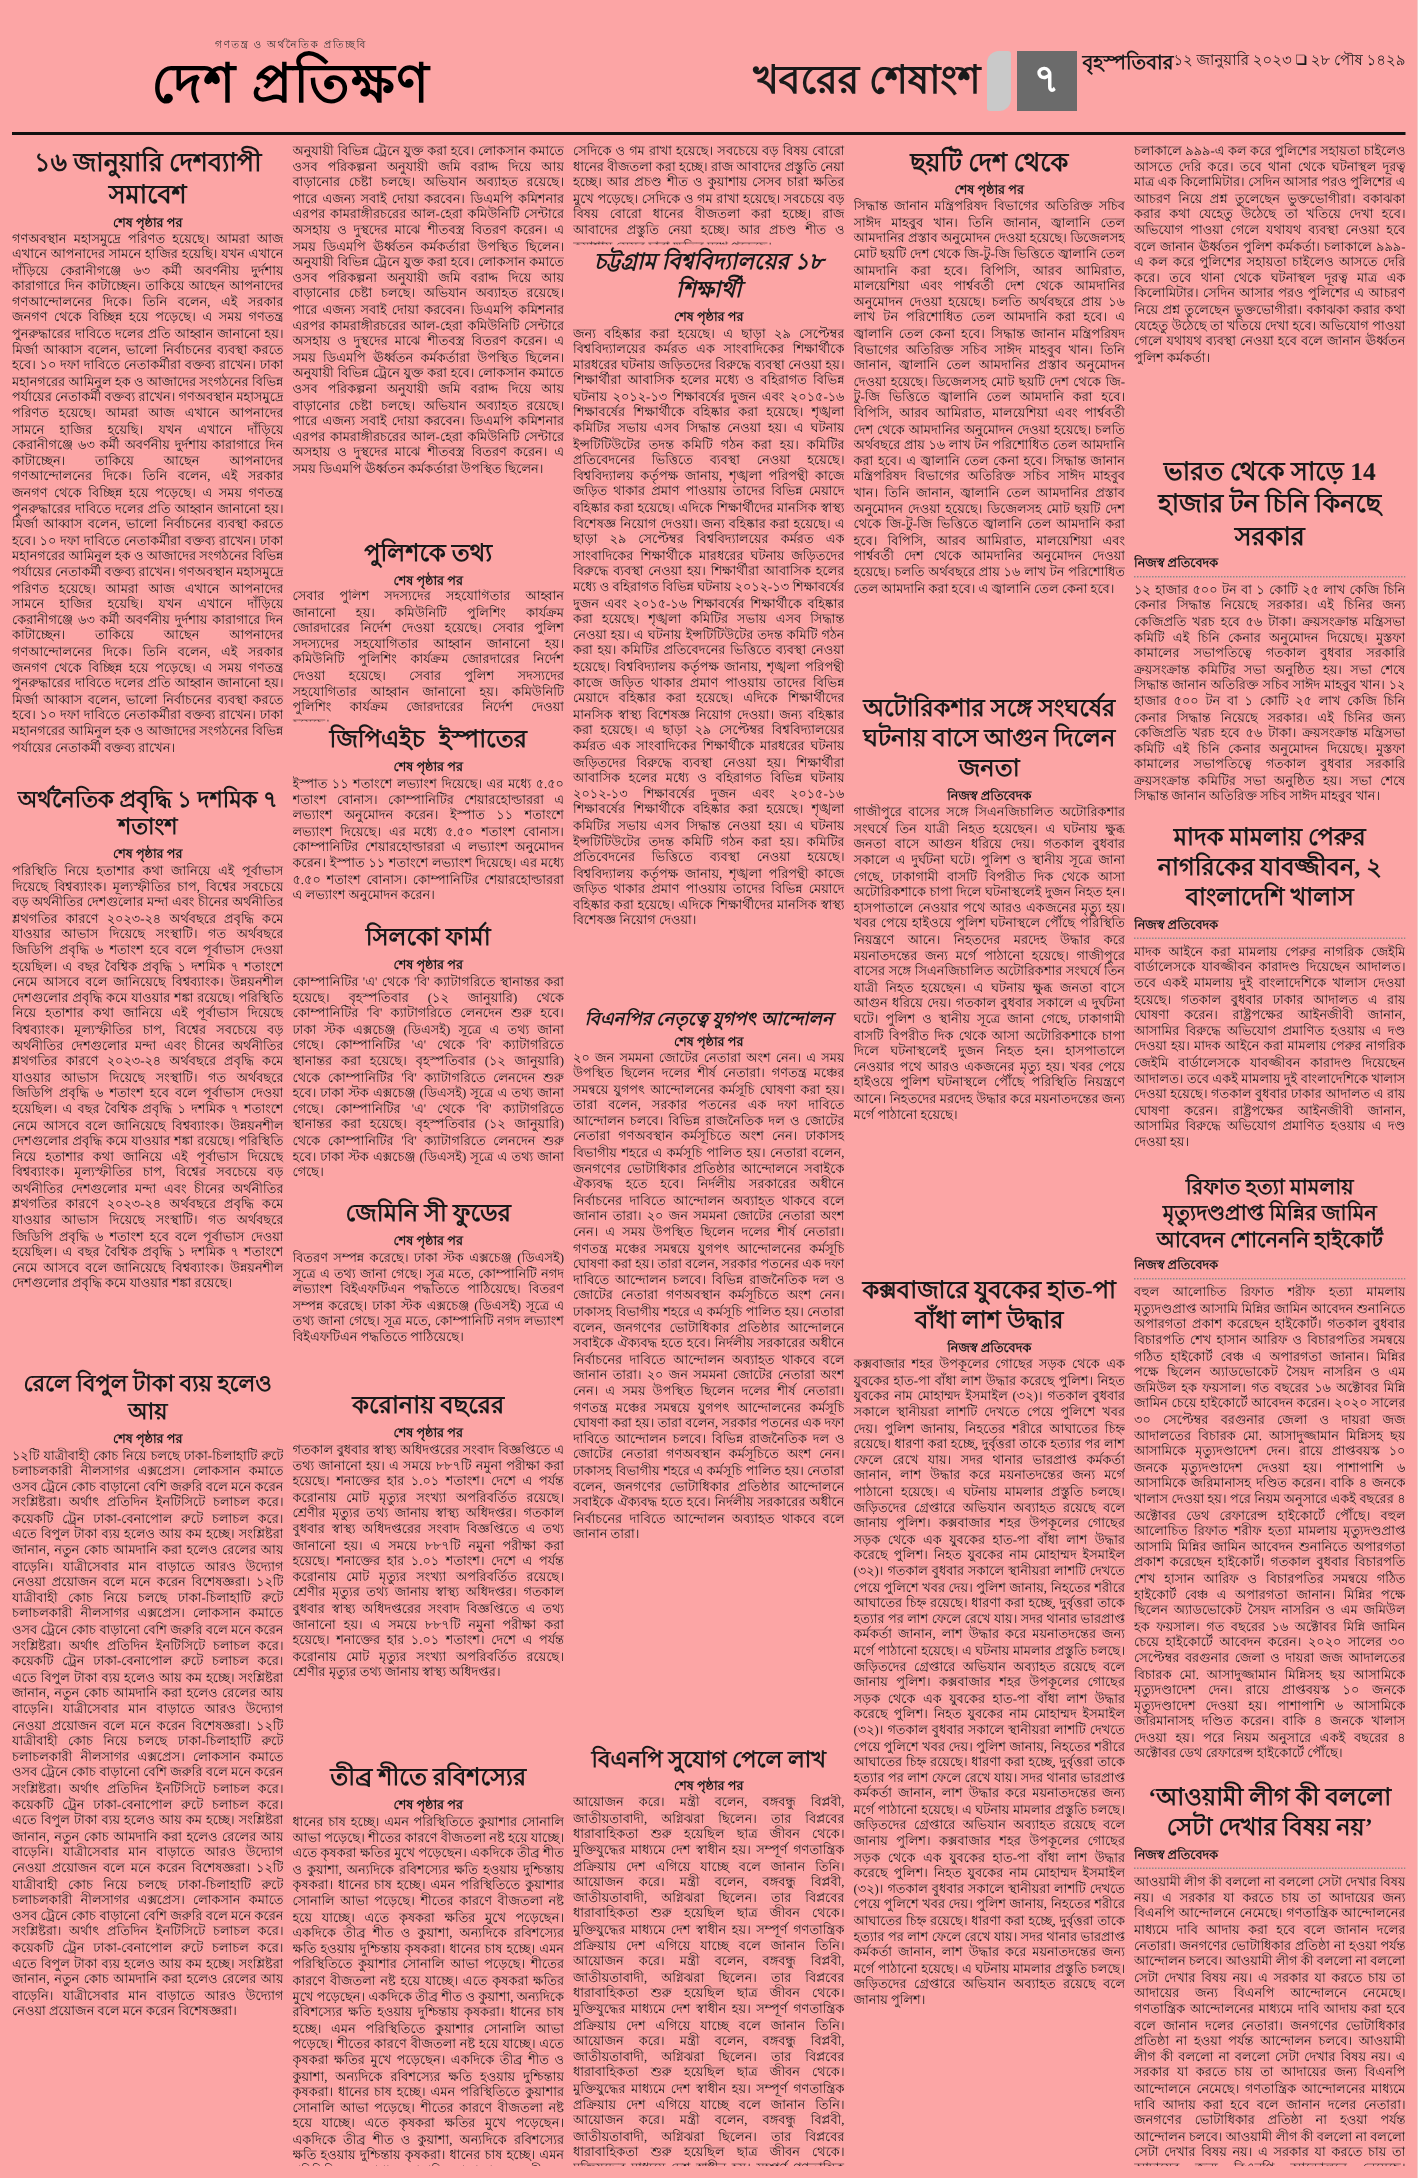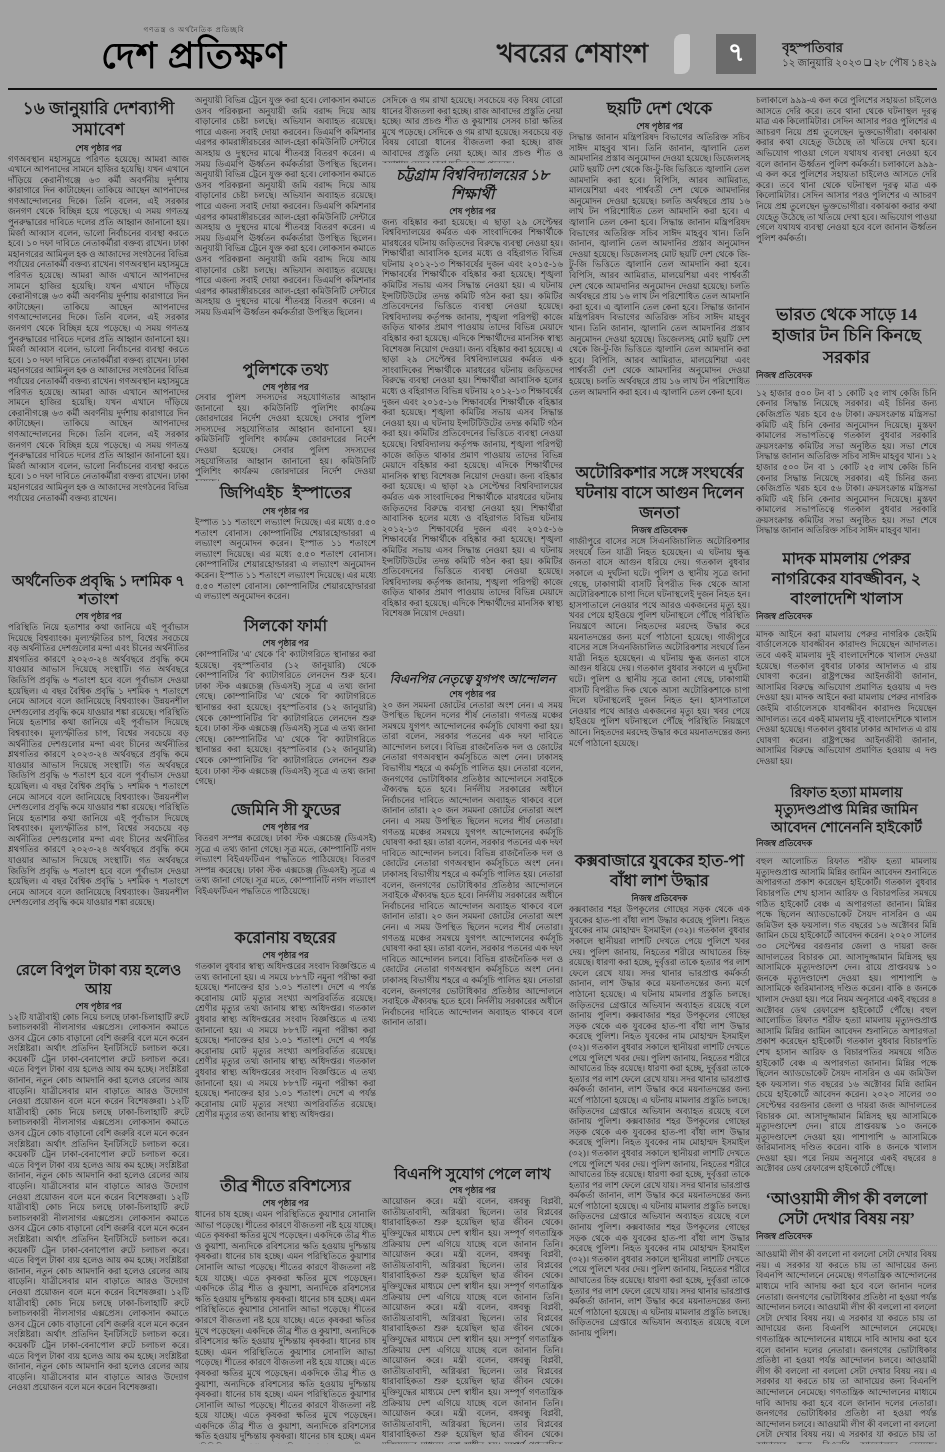--- a/index.html
+++ b/index.html
@@ -1,32 +1,32 @@
 <!DOCTYPE html>
 <html lang="bn"><head>
 <meta charset="utf-8">
 <style>
   html,body{margin:0;padding:0;background:#e8e8e4;}
   #page{
-    position:relative;width:945px;height:1452px;background:#a3a3a3;
+    position:relative;width:945px;height:1452px;background:#fca5a5;
     font-family:"Liberation Serif","DejaVu Serif",serif;color:#1a1a1a;
     overflow:hidden;margin:0 auto;box-sizing:border-box;
   }
   
   #header{position:absolute;left:8px;right:8px;top:24px;height:62px;}
   #masthead{position:absolute;left:16px;top:0;width:340px;text-align:center;}
   #masthead .tagline{font-size:7px;letter-spacing:1px;color:#333;}
   #masthead .title{font-size:36px;font-weight:bold;line-height:40px;letter-spacing:1px;color:#000;}
-  #header-right{position:absolute;right:0;top:10px;display:flex;align-items:flex-start;gap:26px;}
+  #header-right{position:absolute;right:0;top:10px;display:flex;align-items:flex-start;gap:4px;text-align:center;}
   .section-title{font-size:26px;font-weight:bold;line-height:40px;white-space:nowrap;}
   .ornament{width:16px;height:40px;background:#c9c9c9;border-radius:8px 2px 8px 2px;
     display:flex;align-items:center;justify-content:center;color:#fff;font-size:10px;}
   .page-box{width:40px;height:40px;background:#6b6b6b;color:#fff;font-size:26px;font-weight:bold;
     display:flex;align-items:center;justify-content:center;}
-  .dateblock{display:flex;flex-direction:column;justify-content:center;height:40px;}
+  .dateblock{display:flex;justify-content:center;height:40px;}
   .dateblock .day{font-size:13px;font-weight:bold;line-height:16px;}
   .dateblock .date{font-size:10px;line-height:13px;}
   #header-rule{position:absolute;left:8px;right:8px;top:88px;height:2px;background:#111;}
   
   #cols{position:absolute;left:8px;right:8px;top:95px;bottom:8px;display:flex;gap:6px;}
   .col{flex:1 1 0;display:flex;flex-direction:column;overflow:hidden;min-width:0;}
   .blk-headline{font-weight:bold;text-align:center;line-height:1.25;padding:3px 0 1px 0;flex:0 0 auto;}
   .blk-byline{font-size:8.5px;font-weight:bold;text-align:center;line-height:12px;flex:0 0 auto;}
   .blk-byline.left{text-align:left;}
   .blk-rule{border-top:1px dotted #8a8a8a;margin:3px 0 3px 0;flex:0 0 auto;}
@@ -56,21 +56,21 @@
       </div>
     </div>
   </div>
   <div id="header-rule"></div>
 
   <div id="cols">
       <div class="col">
         <div class="blk-headline" style="font-size: 17px;">১৬ জানুয়ারি দেশব্যাপী সমাবেশ</div>
         <div class="blk-byline">শেষ পৃষ্ঠার পর</div>
         <div class="blk-body" style="height: 368px;">গণঅবস্থান মহাসমুদ্রে পরিণত হয়েছে। আমরা আজ এখানে আপনাদের সামনে হাজির হয়েছি। যখন এখানে দাঁড়িয়ে কেরানীগঞ্জে ৬৩ কর্মী অবর্ণনীয় দুর্দশায় কারাগারে দিন কাটাচ্ছেন। তাকিয়ে আছেন আপনাদের গণআন্দোলনের দিকে। তিনি বলেন, এই সরকার জনগণ থেকে বিচ্ছিন্ন হয়ে পড়েছে। এ সময় গণতন্ত্র পুনরুদ্ধারের দাবিতে দলের প্রতি আহ্বান জানানো হয়। মির্জা আব্বাস বলেন, ভালো নির্বাচনের ব্যবস্থা করতে হবে। ১০ দফা দাবিতে নেতাকর্মীরা বক্তব্য রাখেন। ঢাকা মহানগরের আমিনুল হক ও আজাদের সংগঠনের বিভিন্ন পর্যায়ের নেতাকর্মী বক্তব্য রাখেন। গণঅবস্থান মহাসমুদ্রে পরিণত হয়েছে। আমরা আজ এখানে আপনাদের সামনে হাজির হয়েছি। যখন এখানে দাঁড়িয়ে কেরানীগঞ্জে ৬৩ কর্মী অবর্ণনীয় দুর্দশায় কারাগারে দিন কাটাচ্ছেন। তাকিয়ে আছেন আপনাদের গণআন্দোলনের দিকে। তিনি বলেন, এই সরকার জনগণ থেকে বিচ্ছিন্ন হয়ে পড়েছে। এ সময় গণতন্ত্র পুনরুদ্ধারের দাবিতে দলের প্রতি আহ্বান জানানো হয়। মির্জা আব্বাস বলেন, ভালো নির্বাচনের ব্যবস্থা করতে হবে। ১০ দফা দাবিতে নেতাকর্মীরা বক্তব্য রাখেন। ঢাকা মহানগরের আমিনুল হক ও আজাদের সংগঠনের বিভিন্ন পর্যায়ের নেতাকর্মী বক্তব্য রাখেন। গণঅবস্থান মহাসমুদ্রে পরিণত হয়েছে। আমরা আজ এখানে আপনাদের সামনে হাজির হয়েছি। যখন এখানে দাঁড়িয়ে কেরানীগঞ্জে ৬৩ কর্মী অবর্ণনীয় দুর্দশায় কারাগারে দিন কাটাচ্ছেন। তাকিয়ে আছেন আপনাদের গণআন্দোলনের দিকে। তিনি বলেন, এই সরকার জনগণ থেকে বিচ্ছিন্ন হয়ে পড়েছে। এ সময় গণতন্ত্র পুনরুদ্ধারের দাবিতে দলের প্রতি আহ্বান জানানো হয়। মির্জা আব্বাস বলেন, ভালো নির্বাচনের ব্যবস্থা করতে হবে। ১০ দফা দাবিতে নেতাকর্মীরা বক্তব্য রাখেন। ঢাকা মহানগরের আমিনুল হক ও আজাদের সংগঠনের বিভিন্ন পর্যায়ের নেতাকর্মী বক্তব্য রাখেন।</div>
-        <div class="blk-headline" style="font-size: 15px; margin-top: 47px;">অর্থনৈতিক প্রবৃদ্ধি ১ দশমিক ৭ শতাংশ</div>
+        <div class="blk-headline" style="font-size: 15px;">অর্থনৈতিক প্রবৃদ্ধি ১ দশমিক ৭ শতাংশ</div>
         <div class="blk-byline">শেষ পৃষ্ঠার পর</div>
         <div class="blk-body" style="height: 336px;">পরিস্থিতি নিয়ে হতাশার কথা জানিয়ে এই পূর্বাভাস দিয়েছে বিশ্বব্যাংক। মূল্যস্ফীতির চাপ, বিশ্বের সবচেয়ে বড় অর্থনীতির দেশগুলোর মন্দা এবং চীনের অর্থনীতির শ্লথগতির কারণে ২০২৩-২৪ অর্থবছরে প্রবৃদ্ধি কমে যাওয়ার আভাস দিয়েছে সংস্থাটি। গত অর্থবছরে জিডিপি প্রবৃদ্ধি ৬ শতাংশ হবে বলে পূর্বাভাস দেওয়া হয়েছিল। এ বছর বৈশ্বিক প্রবৃদ্ধি ১ দশমিক ৭ শতাংশে নেমে আসবে বলে জানিয়েছে বিশ্বব্যাংক। উন্নয়নশীল দেশগুলোর প্রবৃদ্ধি কমে যাওয়ার শঙ্কা রয়েছে। পরিস্থিতি নিয়ে হতাশার কথা জানিয়ে এই পূর্বাভাস দিয়েছে বিশ্বব্যাংক। মূল্যস্ফীতির চাপ, বিশ্বের সবচেয়ে বড় অর্থনীতির দেশগুলোর মন্দা এবং চীনের অর্থনীতির শ্লথগতির কারণে ২০২৩-২৪ অর্থবছরে প্রবৃদ্ধি কমে যাওয়ার আভাস দিয়েছে সংস্থাটি। গত অর্থবছরে জিডিপি প্রবৃদ্ধি ৬ শতাংশ হবে বলে পূর্বাভাস দেওয়া হয়েছিল। এ বছর বৈশ্বিক প্রবৃদ্ধি ১ দশমিক ৭ শতাংশে নেমে আসবে বলে জানিয়েছে বিশ্বব্যাংক। উন্নয়নশীল দেশগুলোর প্রবৃদ্ধি কমে যাওয়ার শঙ্কা রয়েছে। পরিস্থিতি নিয়ে হতাশার কথা জানিয়ে এই পূর্বাভাস দিয়েছে বিশ্বব্যাংক। মূল্যস্ফীতির চাপ, বিশ্বের সবচেয়ে বড় অর্থনীতির দেশগুলোর মন্দা এবং চীনের অর্থনীতির শ্লথগতির কারণে ২০২৩-২৪ অর্থবছরে প্রবৃদ্ধি কমে যাওয়ার আভাস দিয়েছে সংস্থাটি। গত অর্থবছরে জিডিপি প্রবৃদ্ধি ৬ শতাংশ হবে বলে পূর্বাভাস দেওয়া হয়েছিল। এ বছর বৈশ্বিক প্রবৃদ্ধি ১ দশমিক ৭ শতাংশে নেমে আসবে বলে জানিয়েছে বিশ্বব্যাংক। উন্নয়নশীল দেশগুলোর প্রবৃদ্ধি কমে যাওয়ার শঙ্কা রয়েছে।</div>
         <div class="blk-headline" style="font-size: 15px;">রেলে বিপুল টাকা ব্যয় হলেও আয়</div>
         <div class="blk-byline">শেষ পৃষ্ঠার পর</div>
         <div class="blk-body grow">১২টি যাত্রীবাহী কোচ নিয়ে চলছে ঢাকা-চিলাহাটি রুটে চলাচলকারী নীলসাগর এক্সপ্রেস। লোকসান কমাতে ওসব ট্রেনে কোচ বাড়ানো বেশি জরুরি বলে মনে করেন সংশ্লিষ্টরা। অর্থাৎ প্রতিদিন ইনটিসিটে চলাচল করে। কয়েকটি ট্রেন ঢাকা-বেনাপোল রুটে চলাচল করে। এতে বিপুল টাকা ব্যয় হলেও আয় কম হচ্ছে। সংশ্লিষ্টরা জানান, নতুন কোচ আমদানি করা হলেও রেলের আয় বাড়েনি। যাত্রীসেবার মান বাড়াতে আরও উদ্যোগ নেওয়া প্রয়োজন বলে মনে করেন বিশেষজ্ঞরা। ১২টি যাত্রীবাহী কোচ নিয়ে চলছে ঢাকা-চিলাহাটি রুটে চলাচলকারী নীলসাগর এক্সপ্রেস। লোকসান কমাতে ওসব ট্রেনে কোচ বাড়ানো বেশি জরুরি বলে মনে করেন সংশ্লিষ্টরা। অর্থাৎ প্রতিদিন ইনটিসিটে চলাচল করে। কয়েকটি ট্রেন ঢাকা-বেনাপোল রুটে চলাচল করে। এতে বিপুল টাকা ব্যয় হলেও আয় কম হচ্ছে। সংশ্লিষ্টরা জানান, নতুন কোচ আমদানি করা হলেও রেলের আয় বাড়েনি। যাত্রীসেবার মান বাড়াতে আরও উদ্যোগ নেওয়া প্রয়োজন বলে মনে করেন বিশেষজ্ঞরা। ১২টি যাত্রীবাহী কোচ নিয়ে চলছে ঢাকা-চিলাহাটি রুটে চলাচলকারী নীলসাগর এক্সপ্রেস। লোকসান কমাতে ওসব ট্রেনে কোচ বাড়ানো বেশি জরুরি বলে মনে করেন সংশ্লিষ্টরা। অর্থাৎ প্রতিদিন ইনটিসিটে চলাচল করে। কয়েকটি ট্রেন ঢাকা-বেনাপোল রুটে চলাচল করে। এতে বিপুল টাকা ব্যয় হলেও আয় কম হচ্ছে। সংশ্লিষ্টরা জানান, নতুন কোচ আমদানি করা হলেও রেলের আয় বাড়েনি। যাত্রীসেবার মান বাড়াতে আরও উদ্যোগ নেওয়া প্রয়োজন বলে মনে করেন বিশেষজ্ঞরা। ১২টি যাত্রীবাহী কোচ নিয়ে চলছে ঢাকা-চিলাহাটি রুটে চলাচলকারী নীলসাগর এক্সপ্রেস। লোকসান কমাতে ওসব ট্রেনে কোচ বাড়ানো বেশি জরুরি বলে মনে করেন সংশ্লিষ্টরা। অর্থাৎ প্রতিদিন ইনটিসিটে চলাচল করে। কয়েকটি ট্রেন ঢাকা-বেনাপোল রুটে চলাচল করে। এতে বিপুল টাকা ব্যয় হলেও আয় কম হচ্ছে। সংশ্লিষ্টরা জানান, নতুন কোচ আমদানি করা হলেও রেলের আয় বাড়েনি। যাত্রীসেবার মান বাড়াতে আরও উদ্যোগ নেওয়া প্রয়োজন বলে মনে করেন বিশেষজ্ঞরা।</div>
       </div>
       <div class="col">
         <div class="blk-body" style="height: 262px;">অনুযায়ী বিভিন্ন ট্রেনে যুক্ত করা হবে। লোকসান কমাতে ওসব পরিকল্পনা অনুযায়ী জমি বরাদ্দ দিয়ে আয় বাড়ানোর চেষ্টা চলছে। অভিযান অব্যাহত রয়েছে। পারে এজন্য সবাই দোয়া করবেন। ডিএমপি কমিশনার এরপর কামরাঙ্গীরচরের আল-হেরা কমিউনিটি সেন্টারে অসহায় ও দুস্থদের মাঝে শীতবস্ত্র বিতরণ করেন। এ সময় ডিএমপি ঊর্ধ্বতন কর্মকর্তারা উপস্থিত ছিলেন। অনুযায়ী বিভিন্ন ট্রেনে যুক্ত করা হবে। লোকসান কমাতে ওসব পরিকল্পনা অনুযায়ী জমি বরাদ্দ দিয়ে আয় বাড়ানোর চেষ্টা চলছে। অভিযান অব্যাহত রয়েছে। পারে এজন্য সবাই দোয়া করবেন। ডিএমপি কমিশনার এরপর কামরাঙ্গীরচরের আল-হেরা কমিউনিটি সেন্টারে অসহায় ও দুস্থদের মাঝে শীতবস্ত্র বিতরণ করেন। এ সময় ডিএমপি ঊর্ধ্বতন কর্মকর্তারা উপস্থিত ছিলেন। অনুযায়ী বিভিন্ন ট্রেনে যুক্ত করা হবে। লোকসান কমাতে ওসব পরিকল্পনা অনুযায়ী জমি বরাদ্দ দিয়ে আয় বাড়ানোর চেষ্টা চলছে। অভিযান অব্যাহত রয়েছে। পারে এজন্য সবাই দোয়া করবেন। ডিএমপি কমিশনার এরপর কামরাঙ্গীরচরের আল-হেরা কমিউনিটি সেন্টারে অসহায় ও দুস্থদের মাঝে শীতবস্ত্র বিতরণ করেন। এ সময় ডিএমপি ঊর্ধ্বতন কর্মকর্তারা উপস্থিত ছিলেন।</div>
         <div class="blk-headline" style="font-size: 16px; text-align: center;">পুলিশকে তথ্য</div>
         <div class="blk-byline">শেষ পৃষ্ঠার পর</div>

